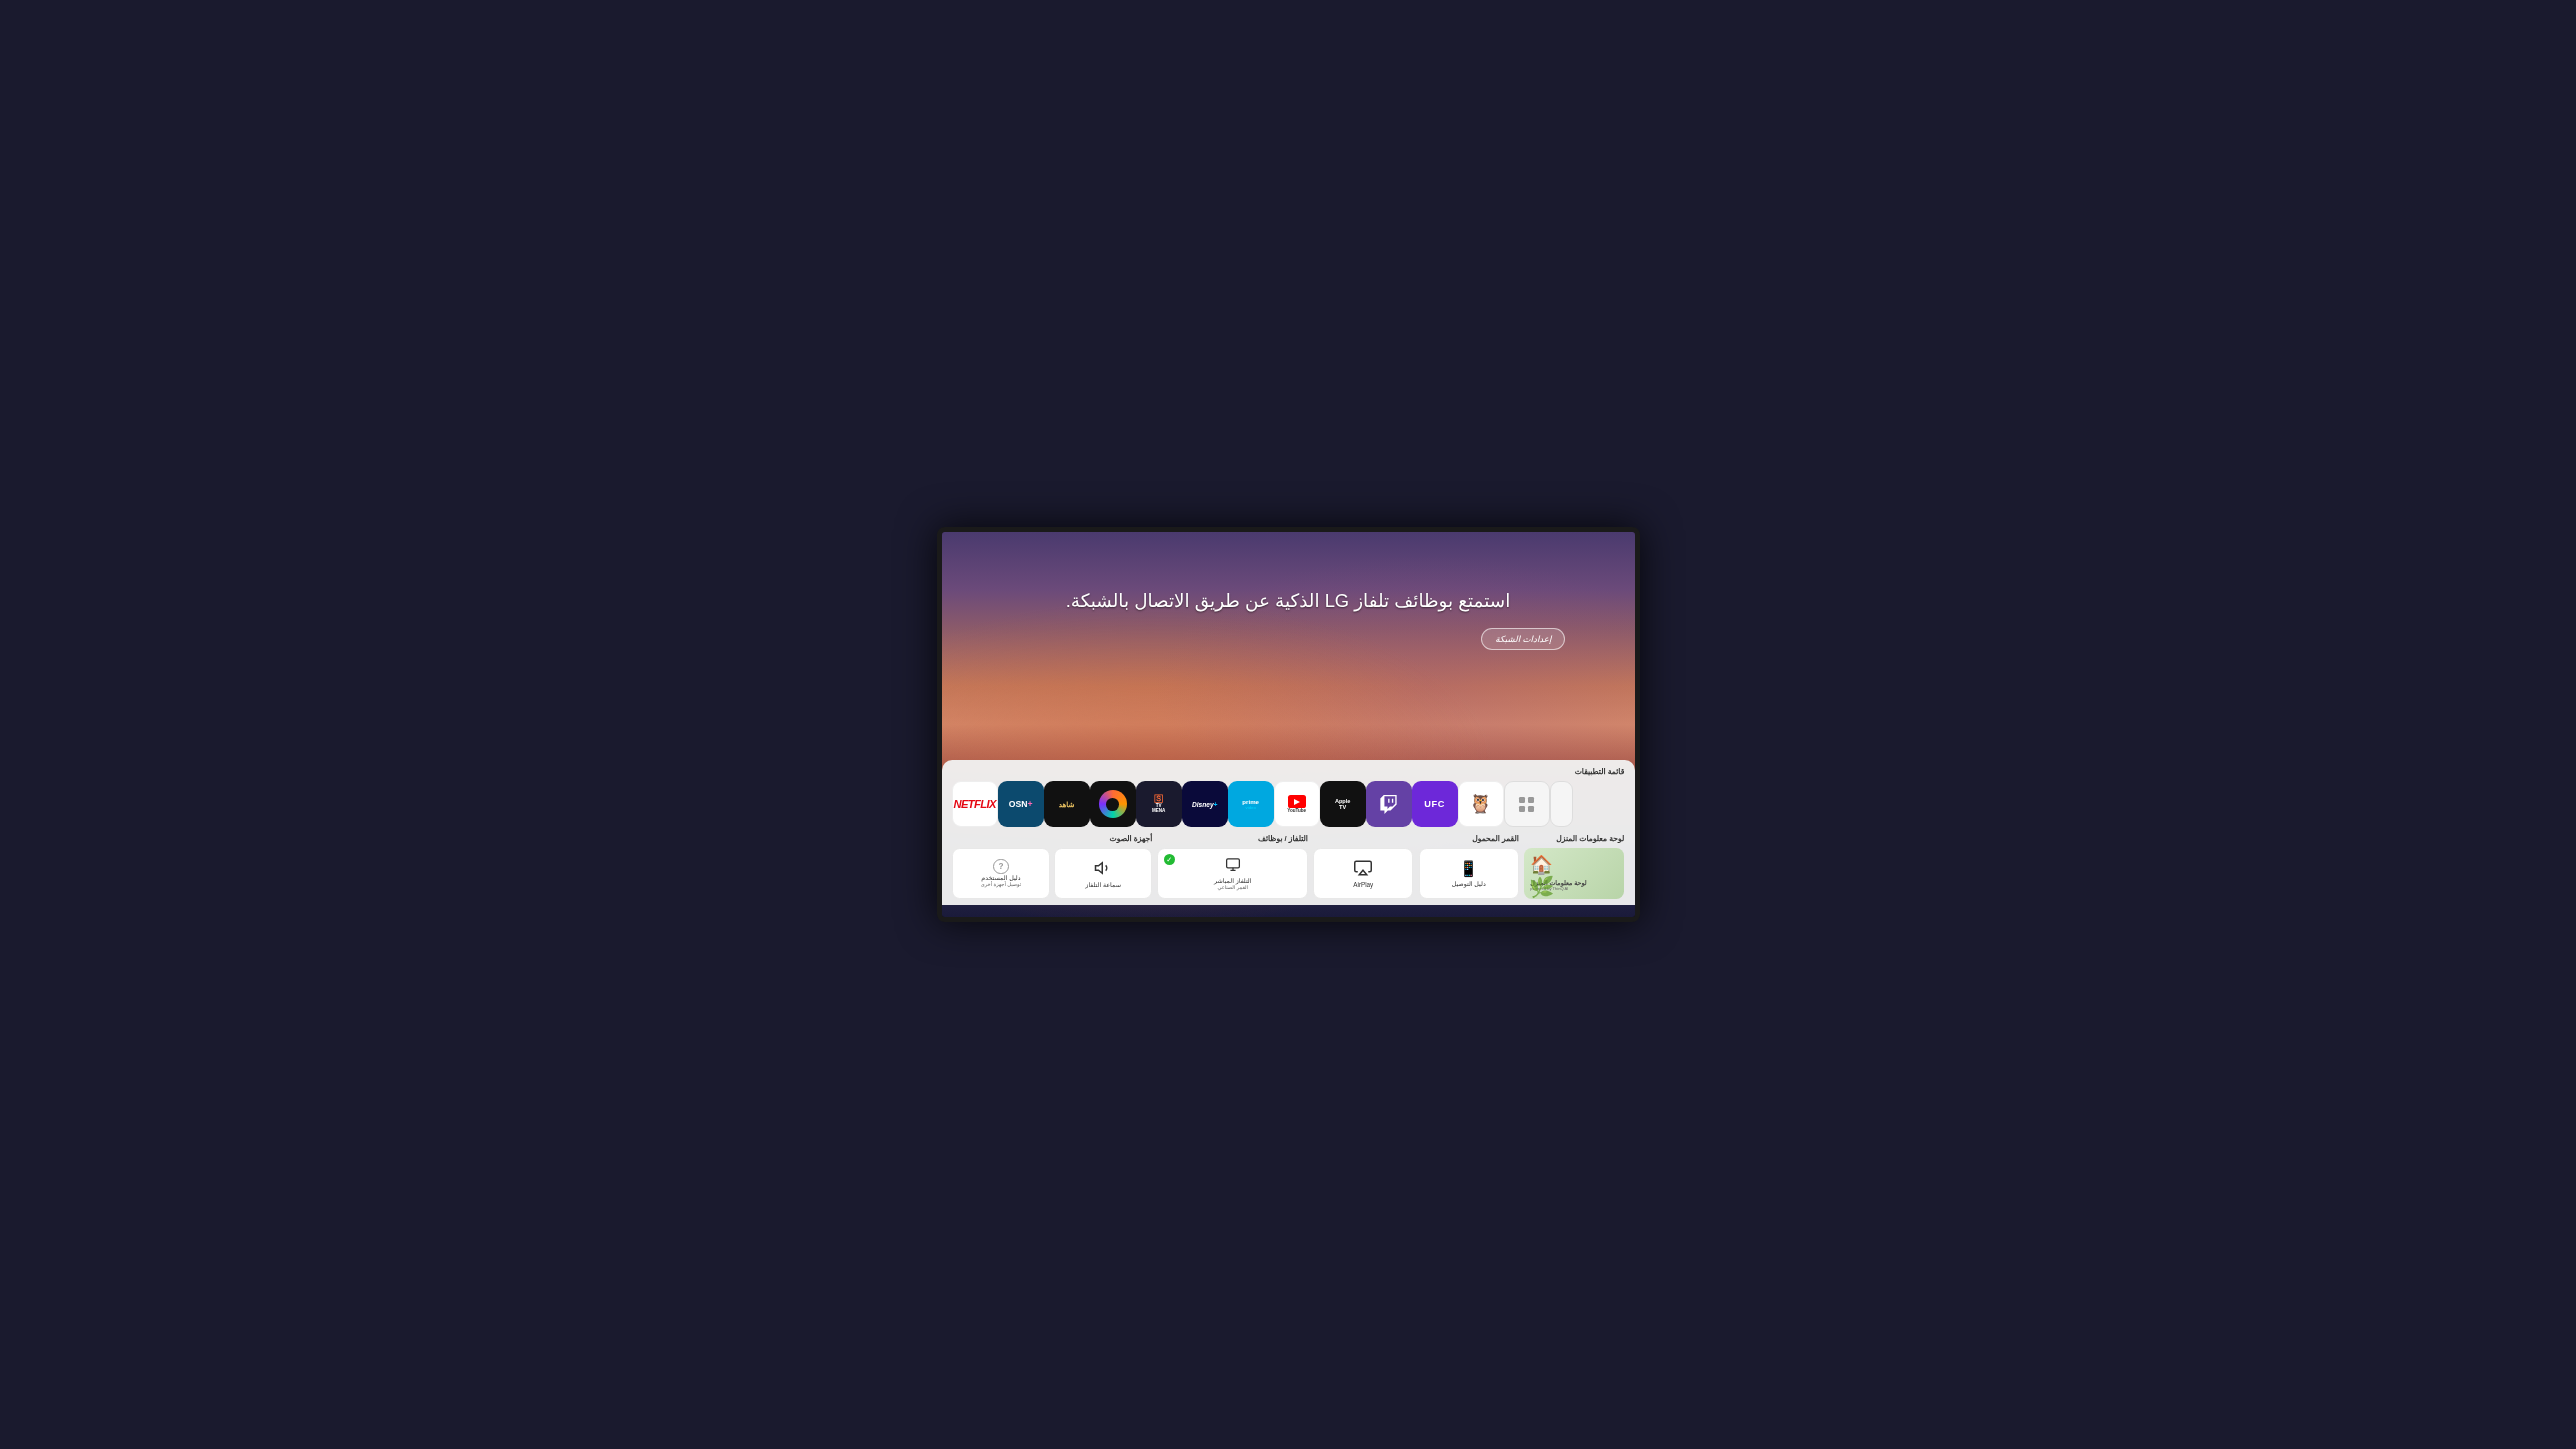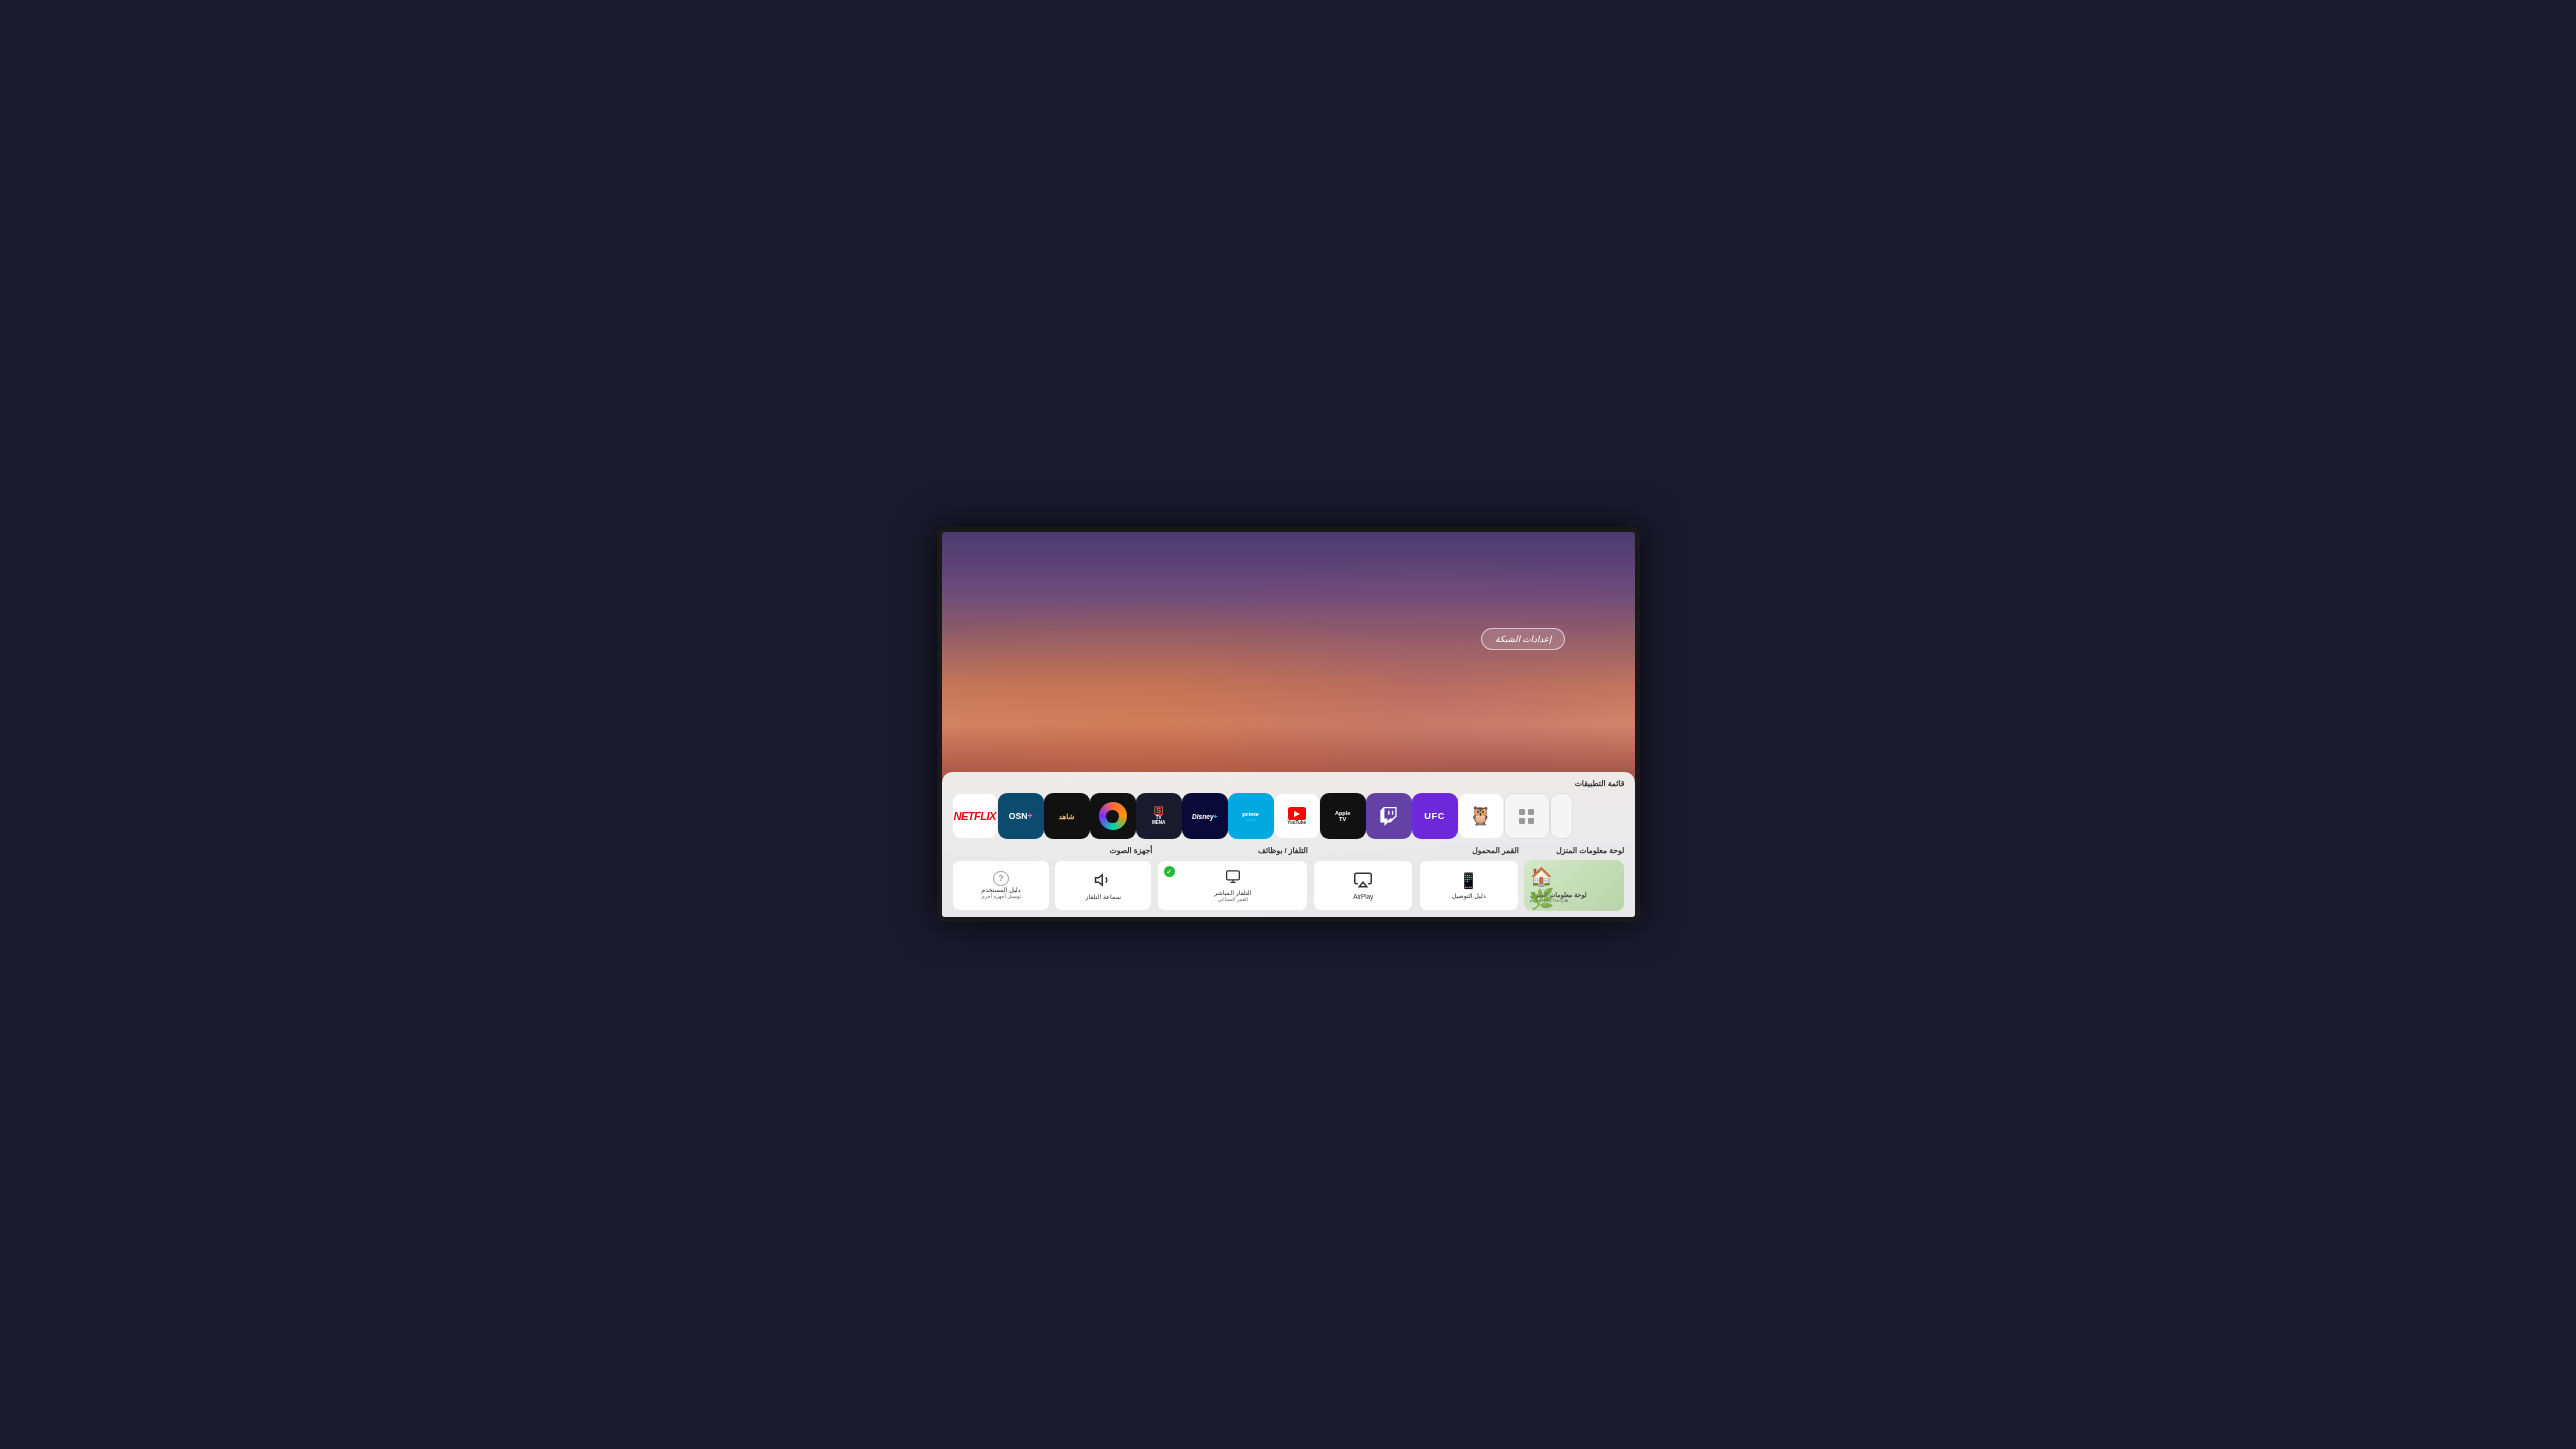--- a/index.html
+++ b/index.html
@@ -79,21 +79,21 @@
       font-size: 0.85em;
       direction: rtl;
       cursor: pointer;
       backdrop-filter: blur(6.4px);
       font-style: italic;
     }
 
     
     .bottom-panel {
       position: absolute;
-      bottom: 0;
+      bottom: 12px;
       left: 0; right: 0;
       background: rgba(240,240,240,0.97);
       border-radius: 10.2px 10.2px 0 0;
       padding: 7.7px 10.2px 6.4px;
     }
 
     
     .apps-section {
       margin-bottom: 6.4px;
     }
@@ -399,20 +399,21 @@
       font-size: 0.8em;
       font-weight: 700;
     }
   </style>
 </head>
 <body>
 
 <div class="tv-frame">
   <div class="tv-screen">
 
+    <div class="top-message">استمتع بوظائف تلفاز LG الذكية عن طريق الاتصال بالشبكة.</div>
 
     <div class="network-settings-btn">إعدادات الشبكة</div>
 
     <div class="bottom-panel">
 
       <div class="apps-section">
         <div class="section-title">قائمة التطبيقات</div>
         <div class="apps-row">
 
           <div class="app-icon app-icon-netflix">

